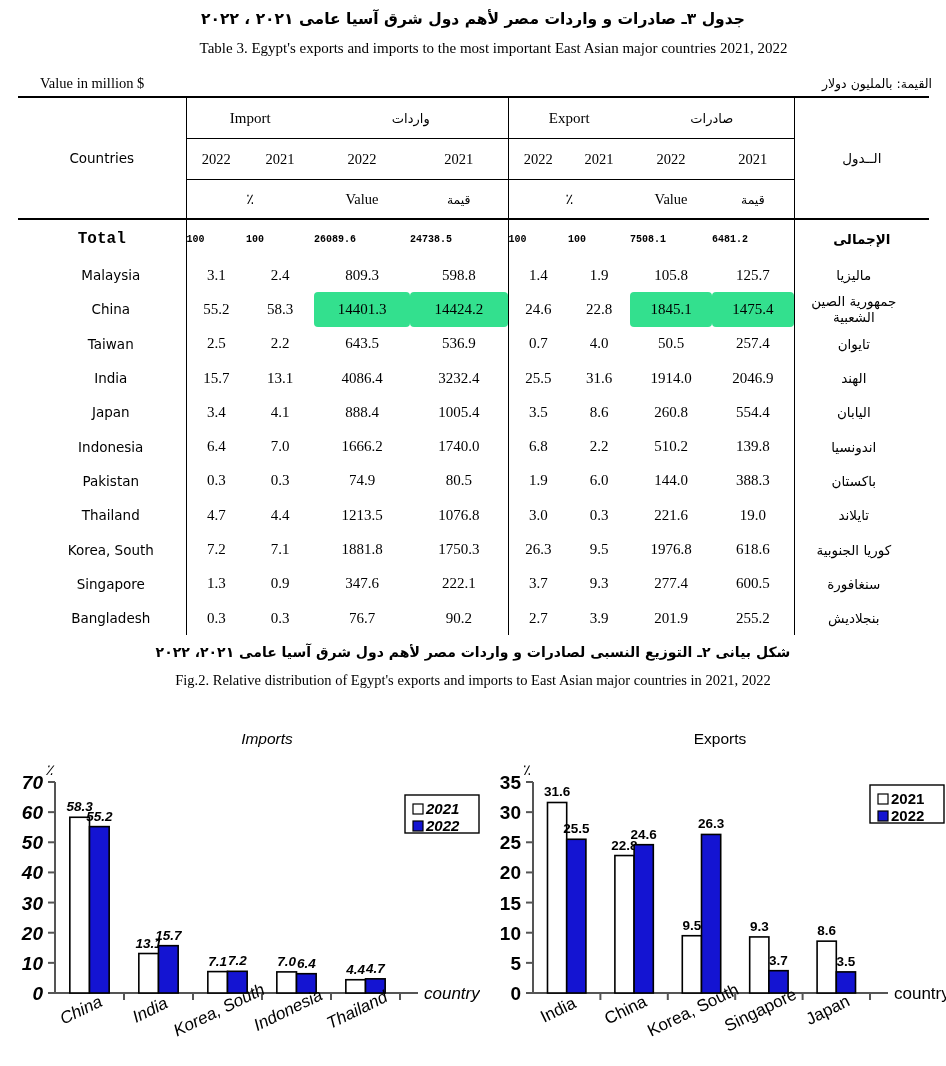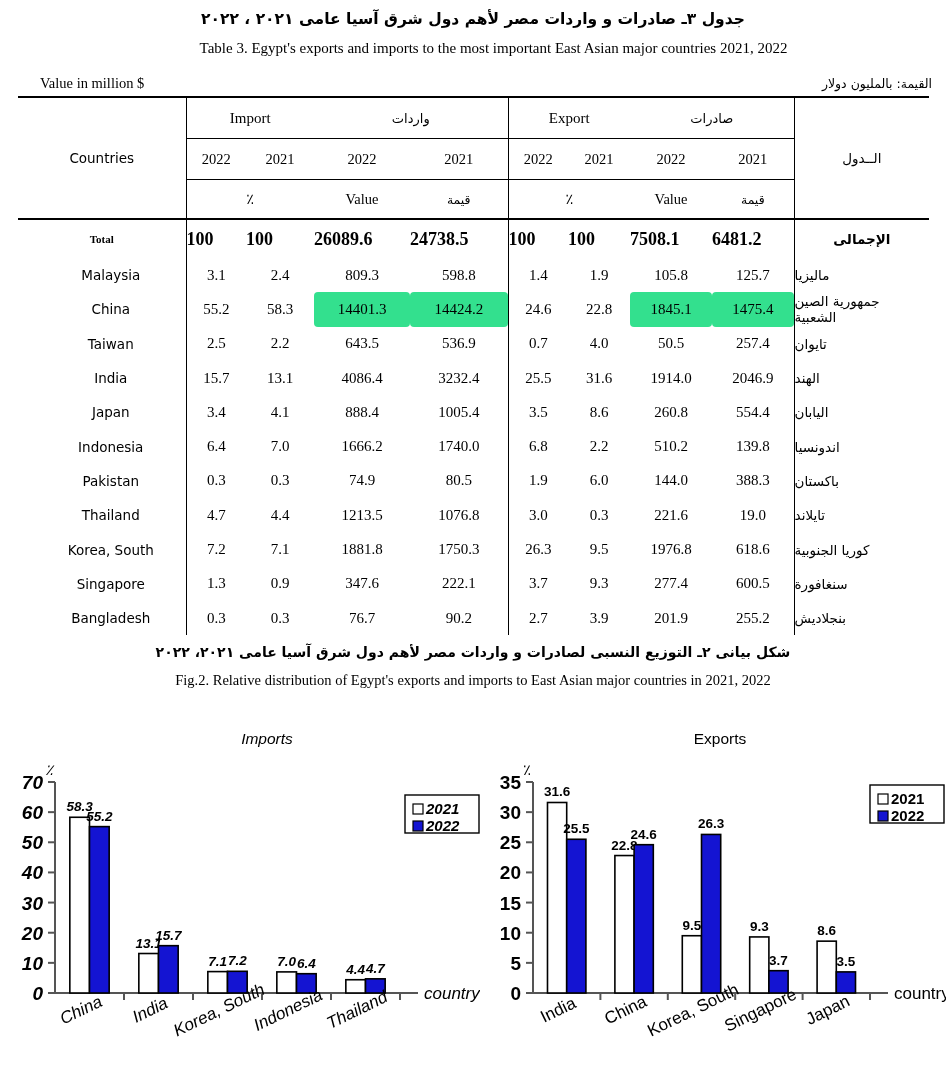--- a/index.html
+++ b/index.html
@@ -109,26 +109,26 @@
   }
   .dowal-cell {
     font-family: "DejaVu Sans", sans-serif;
     font-size: 13.5px;
     text-align: center;
     direction: rtl;
   }
   tr.total-row td {
     height: 38px;
     font-weight: bold;
-    font-family: Liberation Serif, serif;
-    font-size: 18px;
+    font-family: Liberation Mono, monospace;
+    font-size: 10px;
   }
   tr.total-row td.name-en {
-    font-family: Liberation Serif, serif;
-    font-size: 11px;
+    font-family: Liberation Mono, monospace;
+    font-size: 16px;
     text-align: center;
   }
   tr.total-row td.name-ar {
     font-family: "DejaVu Sans", sans-serif;
     font-size: 13.5px;
     text-align: center;
     direction: rtl;
   }
   tr.data-row td {
     height: 34.3px;
@@ -138,21 +138,21 @@
   }
   tr.data-row td.name-en {
     font-family: "DejaVu Sans", sans-serif;
     font-size: 13.5px;
     text-align: center;
     padding-left: 18px !important;
   }
   tr.data-row td.name-ar {
     font-family: "DejaVu Sans", sans-serif;
     font-size: 13.5px;
-    text-align: left;
+    text-align: center;
     padding-right: 16px !important;
     direction: rtl;
   }
   .hl {
     background: #33e08e;
     border-radius: 4px;
   }
 
   
   .fig-ar {

